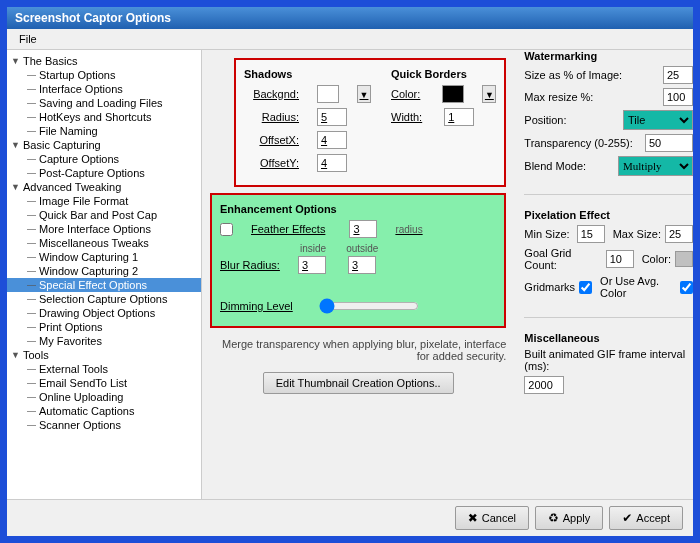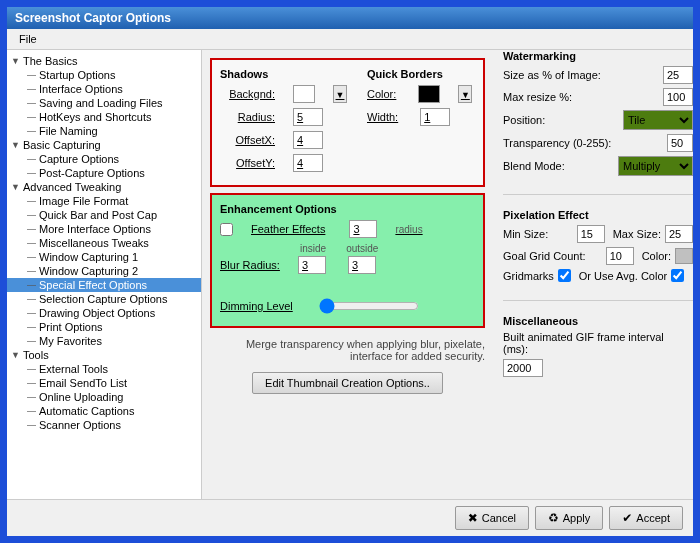--- a/index.html
+++ b/index.html
@@ -81,21 +81,21 @@
       height: 18px;
       border: 1px solid #999;
       padding: 1px 3px;
       font-size: 11px;
       background: white;
     }
     select {
       height: 20px;
       border: 1px solid #999;
       font-size: 11px;
-      background: #4d7c0f;
+      background: #14b8a6;
     }
     .color-swatch {
       width: 22px;
       height: 18px;
       border: 1px solid #999;
       background: white;
       display: inline-block;
     }
     .color-swatch.black { background: black; }
     .dropdown-arrow {
@@ -204,20 +204,21 @@
       display: flex;
       flex-direction: column;
       gap: 6px;
     }
     .shadows-borders {
       display: flex;
       gap: 0;
       border: 2px solid #c00;
       padding: 8px;
       background: #f8f8f8;
+      margin-left: 24px;
     }
     .shadows-col {
       flex: 1;
       padding-right: 10px;
     }
     .borders-col {
       flex: 1;
       border-left: none;
     }
     .sub-section-title {
@@ -474,25 +475,25 @@
               <option>Tile</option>
               <option>Top Left</option>
               <option>Top Right</option>
               <option>Center</option>
               <option>Bottom Left</option>
               <option>Bottom Right</option>
             </select>
           </div>
           <div class="right-form-row">
             <span class="right-label">Transparency (0-255):</span>
-            <input type="text" style="width: 26px;" value="50">
+            <input type="text" style="width: 48px;" value="50">
           </div>
           <div class="right-form-row">
             <span class="right-label">Blend Mode:</span>
-            <select style="width:75px;">
+            <select style="width:75px;font-family:Liberation Serif, serif;">
               <option>Multiply</option>
               <option>Normal</option>
               <option>Screen</option>
               <option>Overlay</option>
             </select>
           </div>
         </div>
 
         <div class="divider-line"></div>
 

